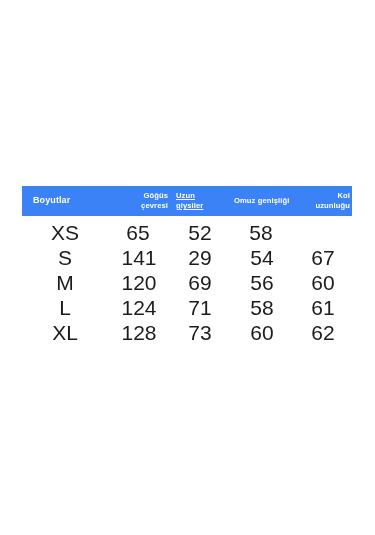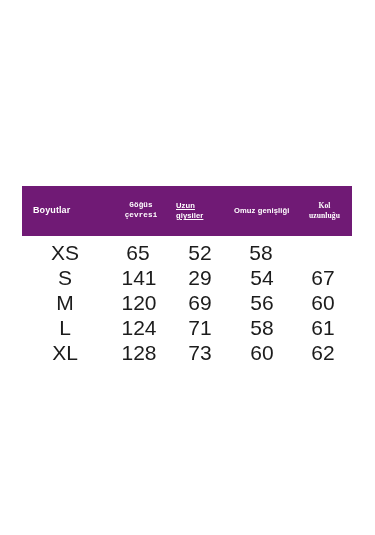--- a/index.html
+++ b/index.html
@@ -26,40 +26,40 @@
     position: absolute;
     left: 22px;
     top: 186px;
     width: 330px;
   }
 
   
   .chart-header {
     display: flex;
     align-items: center;
-    height: 50px;
-    background: #701a75;
+    height: 30px;
+    background: #3b82f6;
   }
 
   .chart-header .hcell {
     color: #ffffff;
     font-size: 7.6px;
     font-weight: bold;
     line-height: 1.28;
     letter-spacing: 0.1px;
     box-sizing: border-box;
     padding: 0 2px;
   }
 
   
   .col-0 { width: 86px; text-align: left;   padding-left: 11px !important; }
-  .col-1 { width: 62px; text-align: center;   padding-left: 6px !important; font-family: Liberation Mono, monospace; }
+  .col-1 { width: 62px; text-align: right;   padding-left: 6px !important; }
   .col-2 { width: 60px; text-align: left;   padding-left: 6px !important; text-decoration: underline; }
   .col-3 { width: 64px; text-align: left;   padding-left: 4px !important; }
-  .col-4 { width: 58px; text-align: center;   padding-left: 5px !important; font-family: Liberation Serif, serif; }
+  .col-4 { width: 58px; text-align: right;   padding-left: 5px !important; }
 
   .chart-header .col-0 { font-size: 9px; }
 
   .hline { display: block; white-space: nowrap; }
 
   
   .chart-body {
     padding-top: 4px;
   }
 

